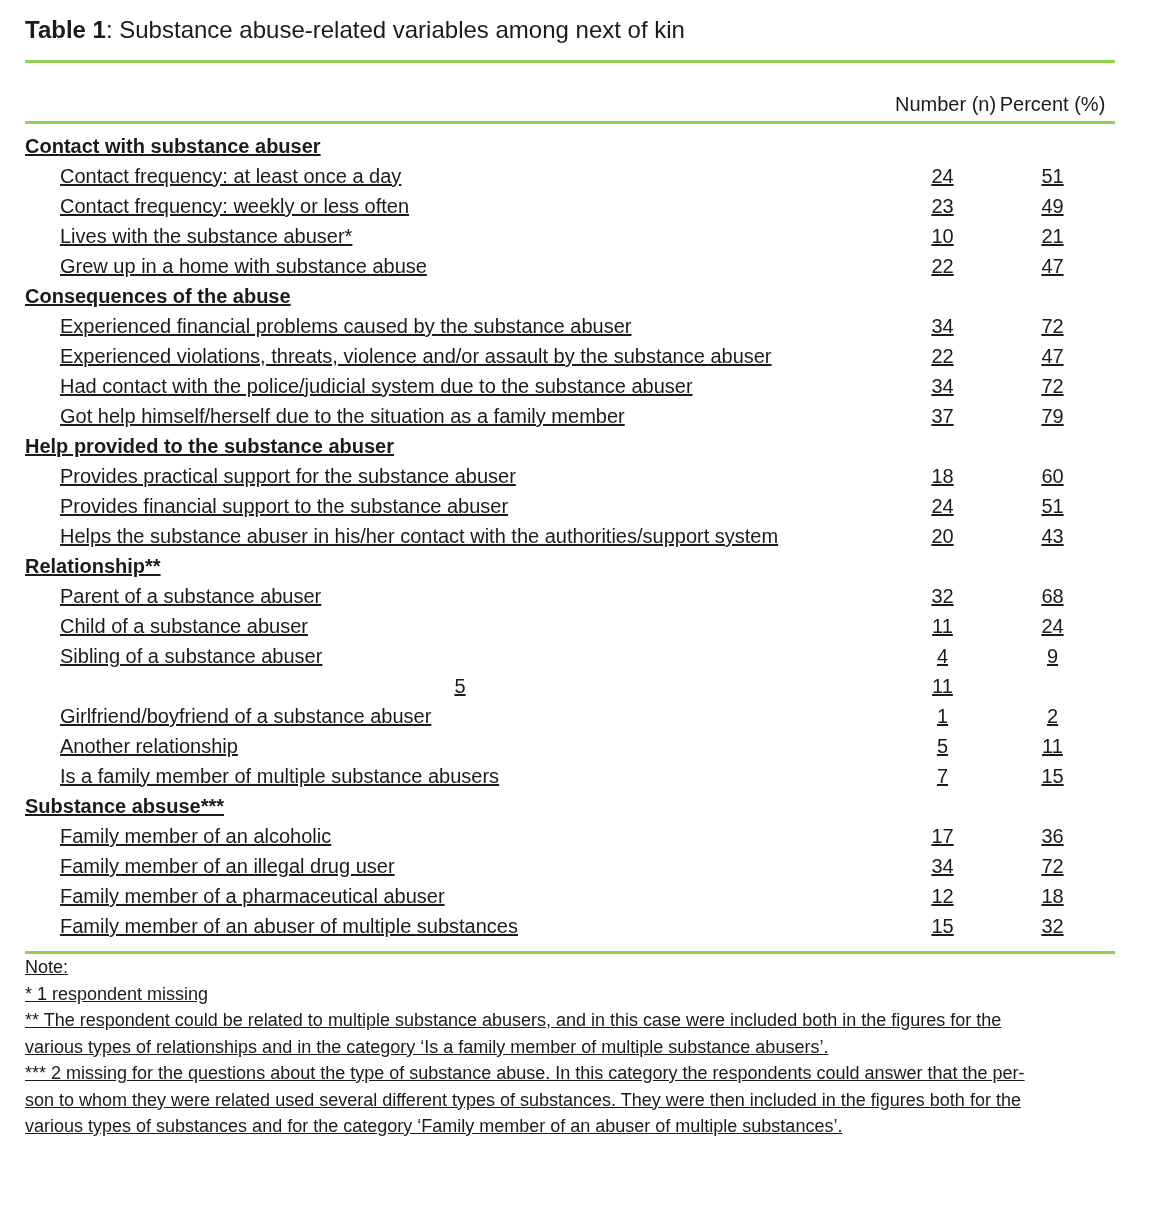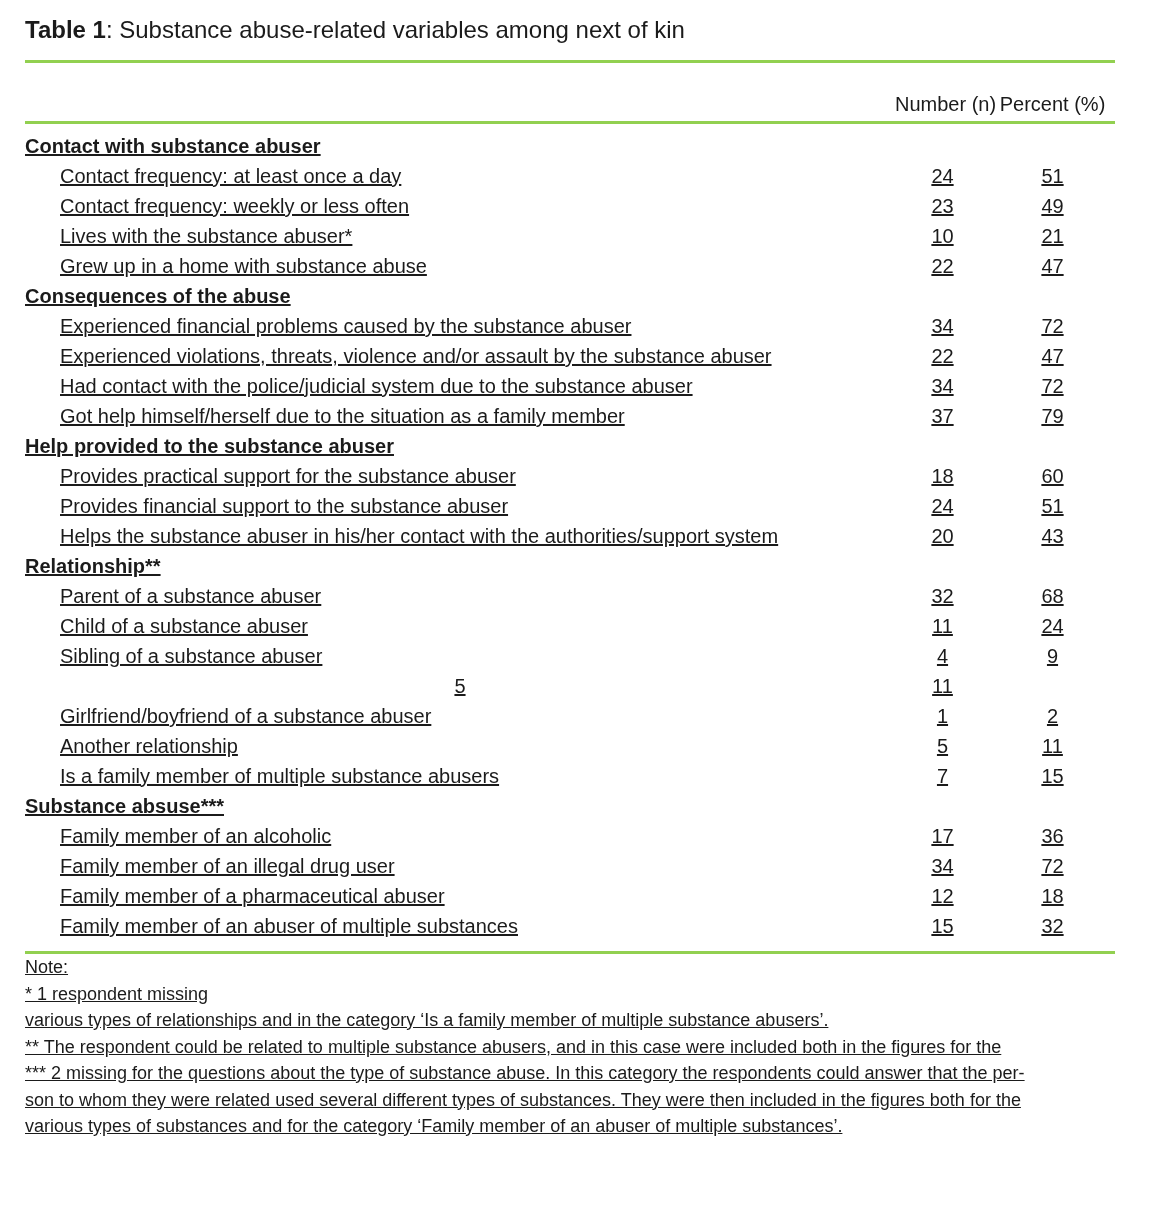--- a/index.html
+++ b/index.html
@@ -229,21 +229,21 @@
           <div class="cell num">15</div>
           <div class="cell num">32</div>
         </div>
       </div>
 
     <div class="rule rule-bottom"></div>
 
     <div id="notes">
         <div class="note-line">Note:</div>
         <div class="note-line">* 1 respondent missing</div>
+        <div class="note-line">** The respondent could be related to multiple substance abusers, and in this case were included both in the figures for the</div>
         <div class="note-line">various types of relationships and in the category ‘Is a family member of multiple substance abusers’.</div>
-        <div class="note-line">** The respondent could be related to multiple substance abusers, and in this case were included both in the figures for the</div>
         <div class="note-line">*** 2 missing for the questions about the type of substance abuse. In this category the respondents could answer that the per-</div>
         <div class="note-line">son to whom they were related used several different types of substances. They were then included in the figures both for the</div>
         <div class="note-line">various types of substances and for the category ‘Family member of an abuser of multiple substances’.</div>
       </div>
 
   </div>
 </div>
 
 </body></html>

